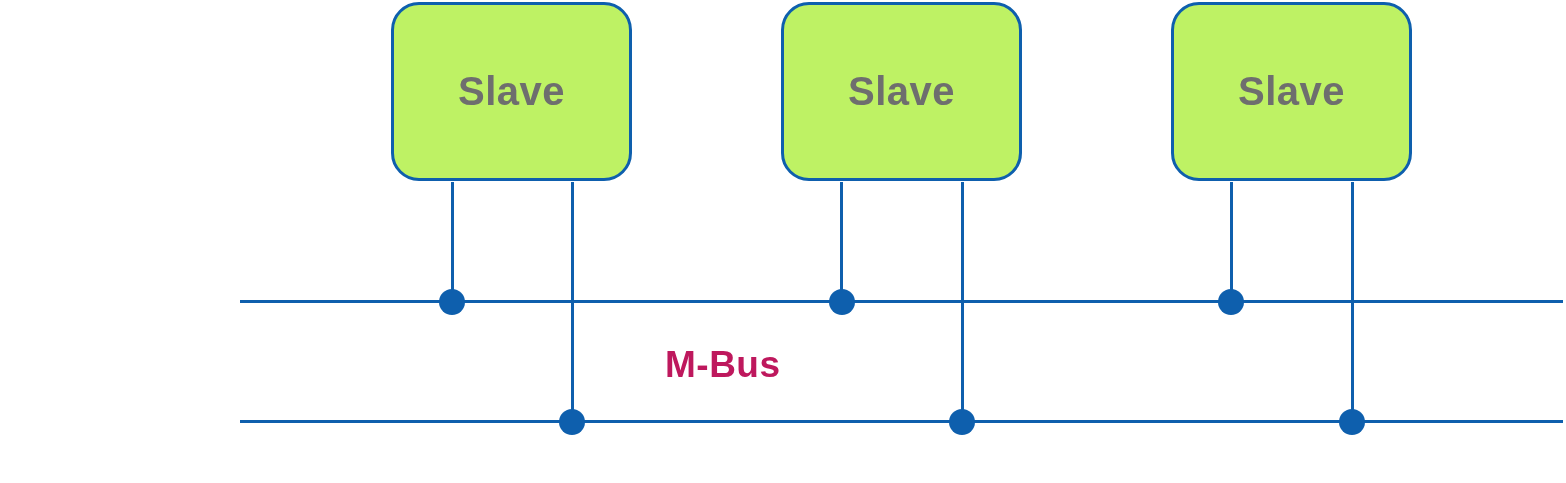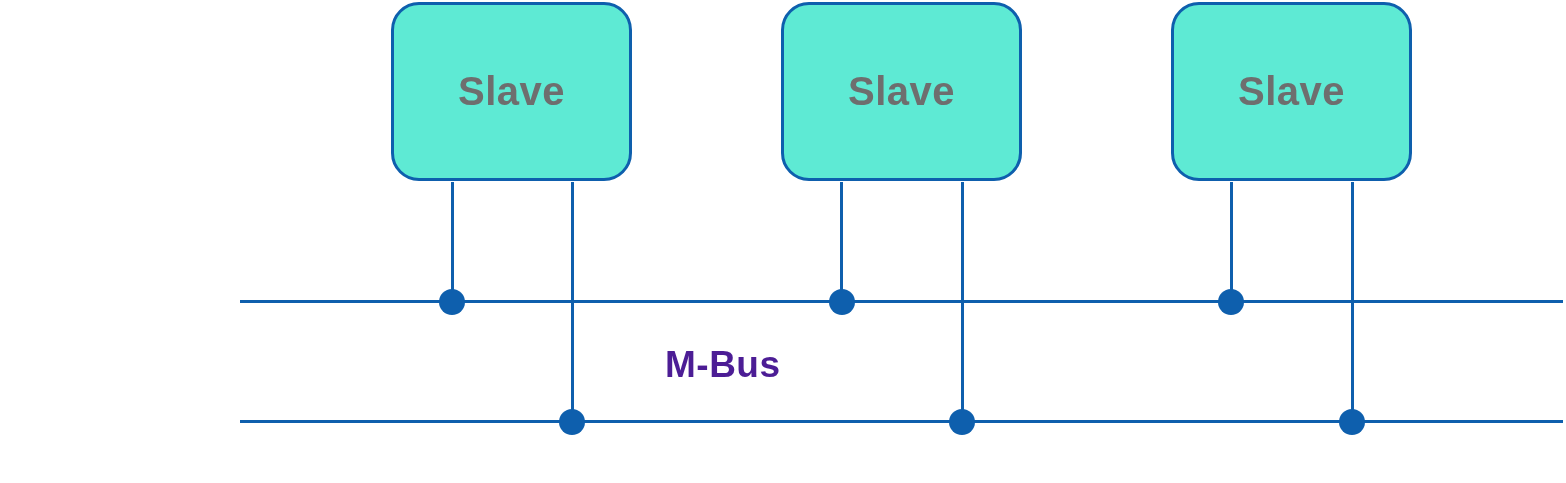--- a/index.html
+++ b/index.html
@@ -11,21 +11,21 @@
   .diagram {
     position: relative;
     width: 1566px;
     height: 483px;
     background: #ffffff;
     overflow: hidden;
   }
   .node {
     position: absolute;
     box-sizing: border-box;
-    background: #5eead4;
+    background: #bef264;
     border: 3px solid #0e5fad;
     border-radius: 28px;
     display: flex;
     align-items: center;
     justify-content: center;
   }
   .node .node-label {
     color: #6e6e6e;
     font-size: 40px;
     font-weight: 600;
@@ -80,21 +80,21 @@
   .dot-s2-upper { left: 842px; top: 302px; }
   .dot-s3-upper { left: 1231px; top: 302px; }
   .dot-s1-lower { left: 572px; top: 422px; }
   .dot-s2-lower { left: 962px; top: 422px; }
   .dot-s3-lower { left: 1352px; top: 422px; }
 
   .bus-label {
     position: absolute;
     left: 665px;
     top: 344px;
-    color: #4c1d95;
+    color: #be185d;
     font-size: 37px;
     font-weight: 700;
     letter-spacing: 0.5px;
   }
 </style>
 </head>
 <body>
 
 <div class="diagram">
 

